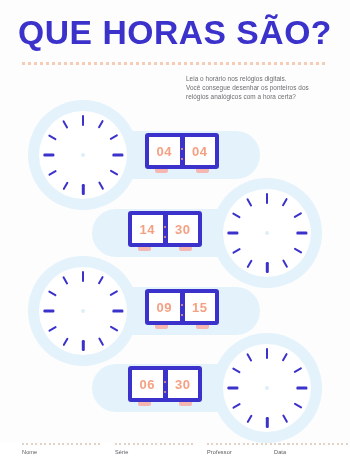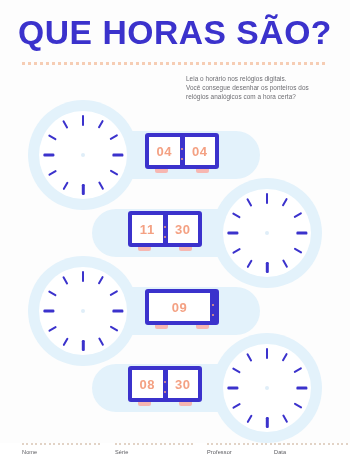--- a/index.html
+++ b/index.html
@@ -300,21 +300,21 @@
         <div class="tick" style="transform: rotate(240deg);"></div>
         <div class="tick major" style="transform: rotate(270deg);"></div>
         <div class="tick" style="transform: rotate(300deg);"></div>
         <div class="tick" style="transform: rotate(330deg);"></div>
       </div>
     <div class="center"></div>
   </div>
 
   <div class="digital">
     <div class="case">
-      <div class="panel">11</div>
+      <div class="panel">14</div>
       <div class="colon">
           <i class="d1"></i>
           <i class="d2"></i>
         </div>
       <div class="panel">30</div>
     </div>
     <div class="foot f1"></div>
     <div class="foot f2"></div>
   </div>
 </div>
@@ -342,20 +342,21 @@
     <div class="center"></div>
   </div>
 
   <div class="digital">
     <div class="case">
       <div class="panel">09</div>
       <div class="colon">
           <i class="d1"></i>
           <i class="d2"></i>
         </div>
+      <div class="panel">15</div>
     </div>
     <div class="foot f1"></div>
     <div class="foot f2"></div>
   </div>
 </div>
 
 <div class="row right-analog" id="row-4">
   <div class="connector"></div>
 
   <div class="analog">
@@ -373,21 +374,21 @@
         <div class="tick" style="transform: rotate(240deg);"></div>
         <div class="tick major" style="transform: rotate(270deg);"></div>
         <div class="tick" style="transform: rotate(300deg);"></div>
         <div class="tick" style="transform: rotate(330deg);"></div>
       </div>
     <div class="center"></div>
   </div>
 
   <div class="digital">
     <div class="case">
-      <div class="panel">08</div>
+      <div class="panel">06</div>
       <div class="colon">
           <i class="d1"></i>
           <i class="d2"></i>
         </div>
       <div class="panel">30</div>
     </div>
     <div class="foot f1"></div>
     <div class="foot f2"></div>
   </div>
 </div>

